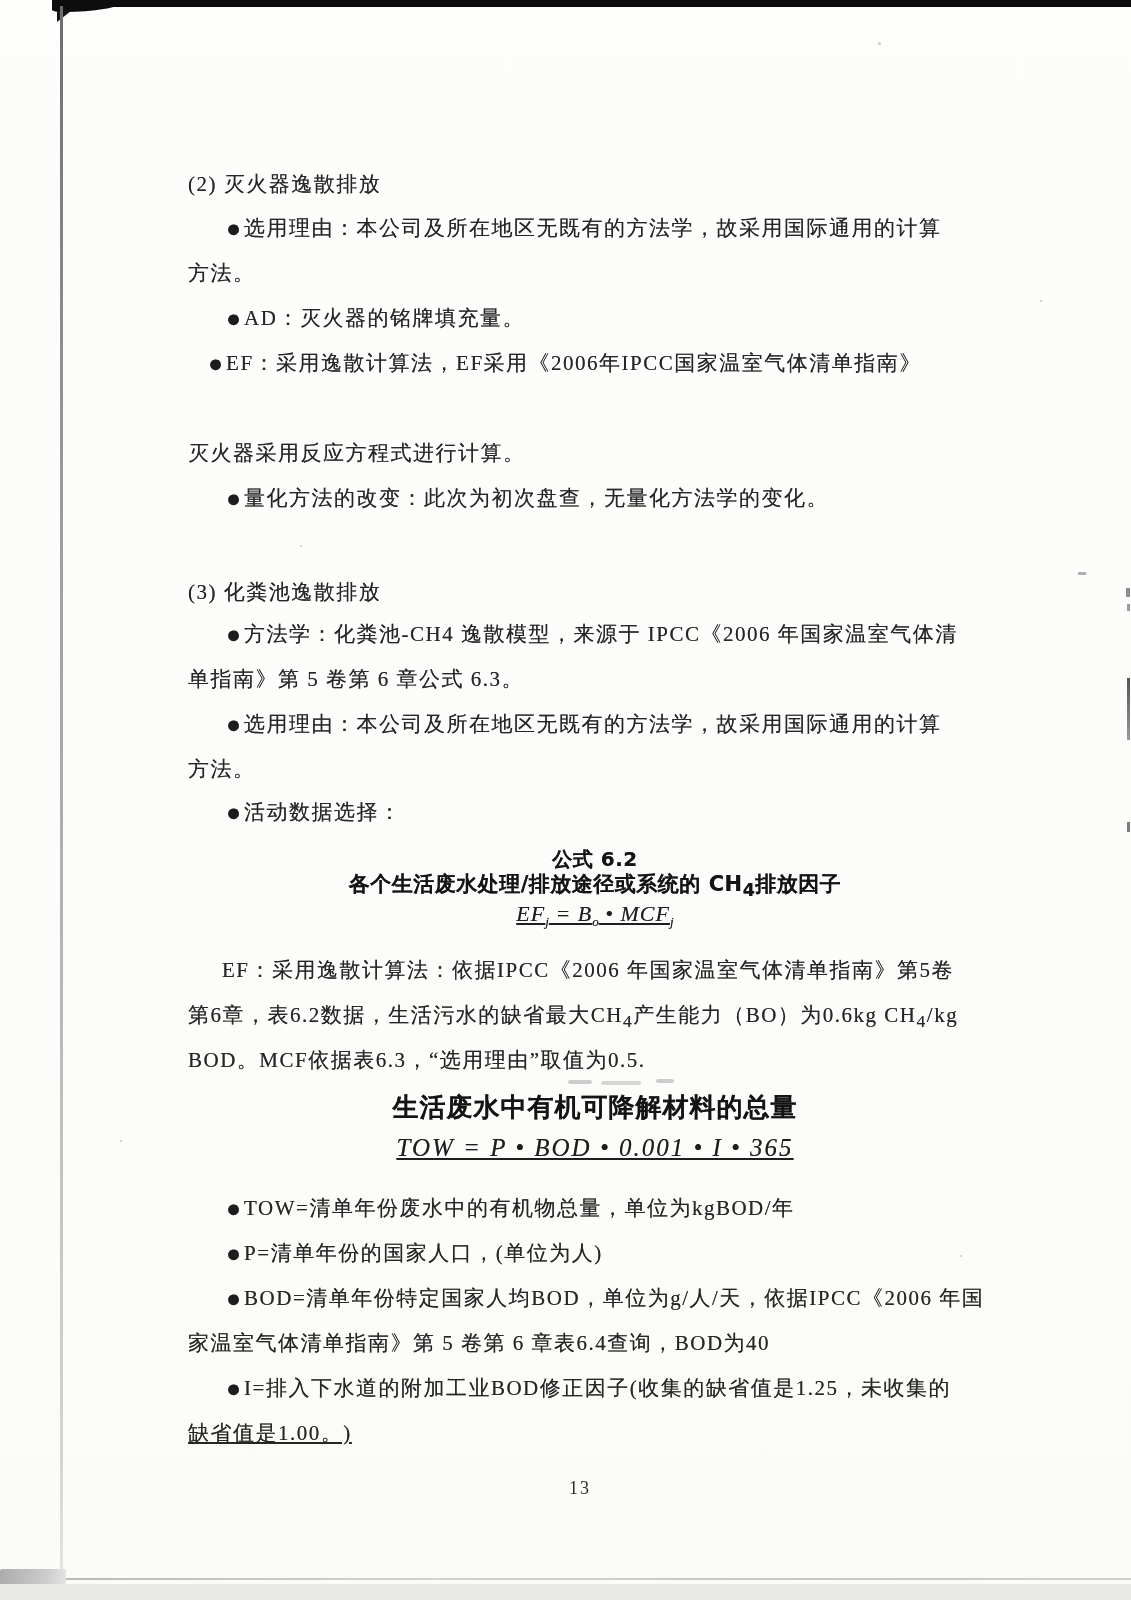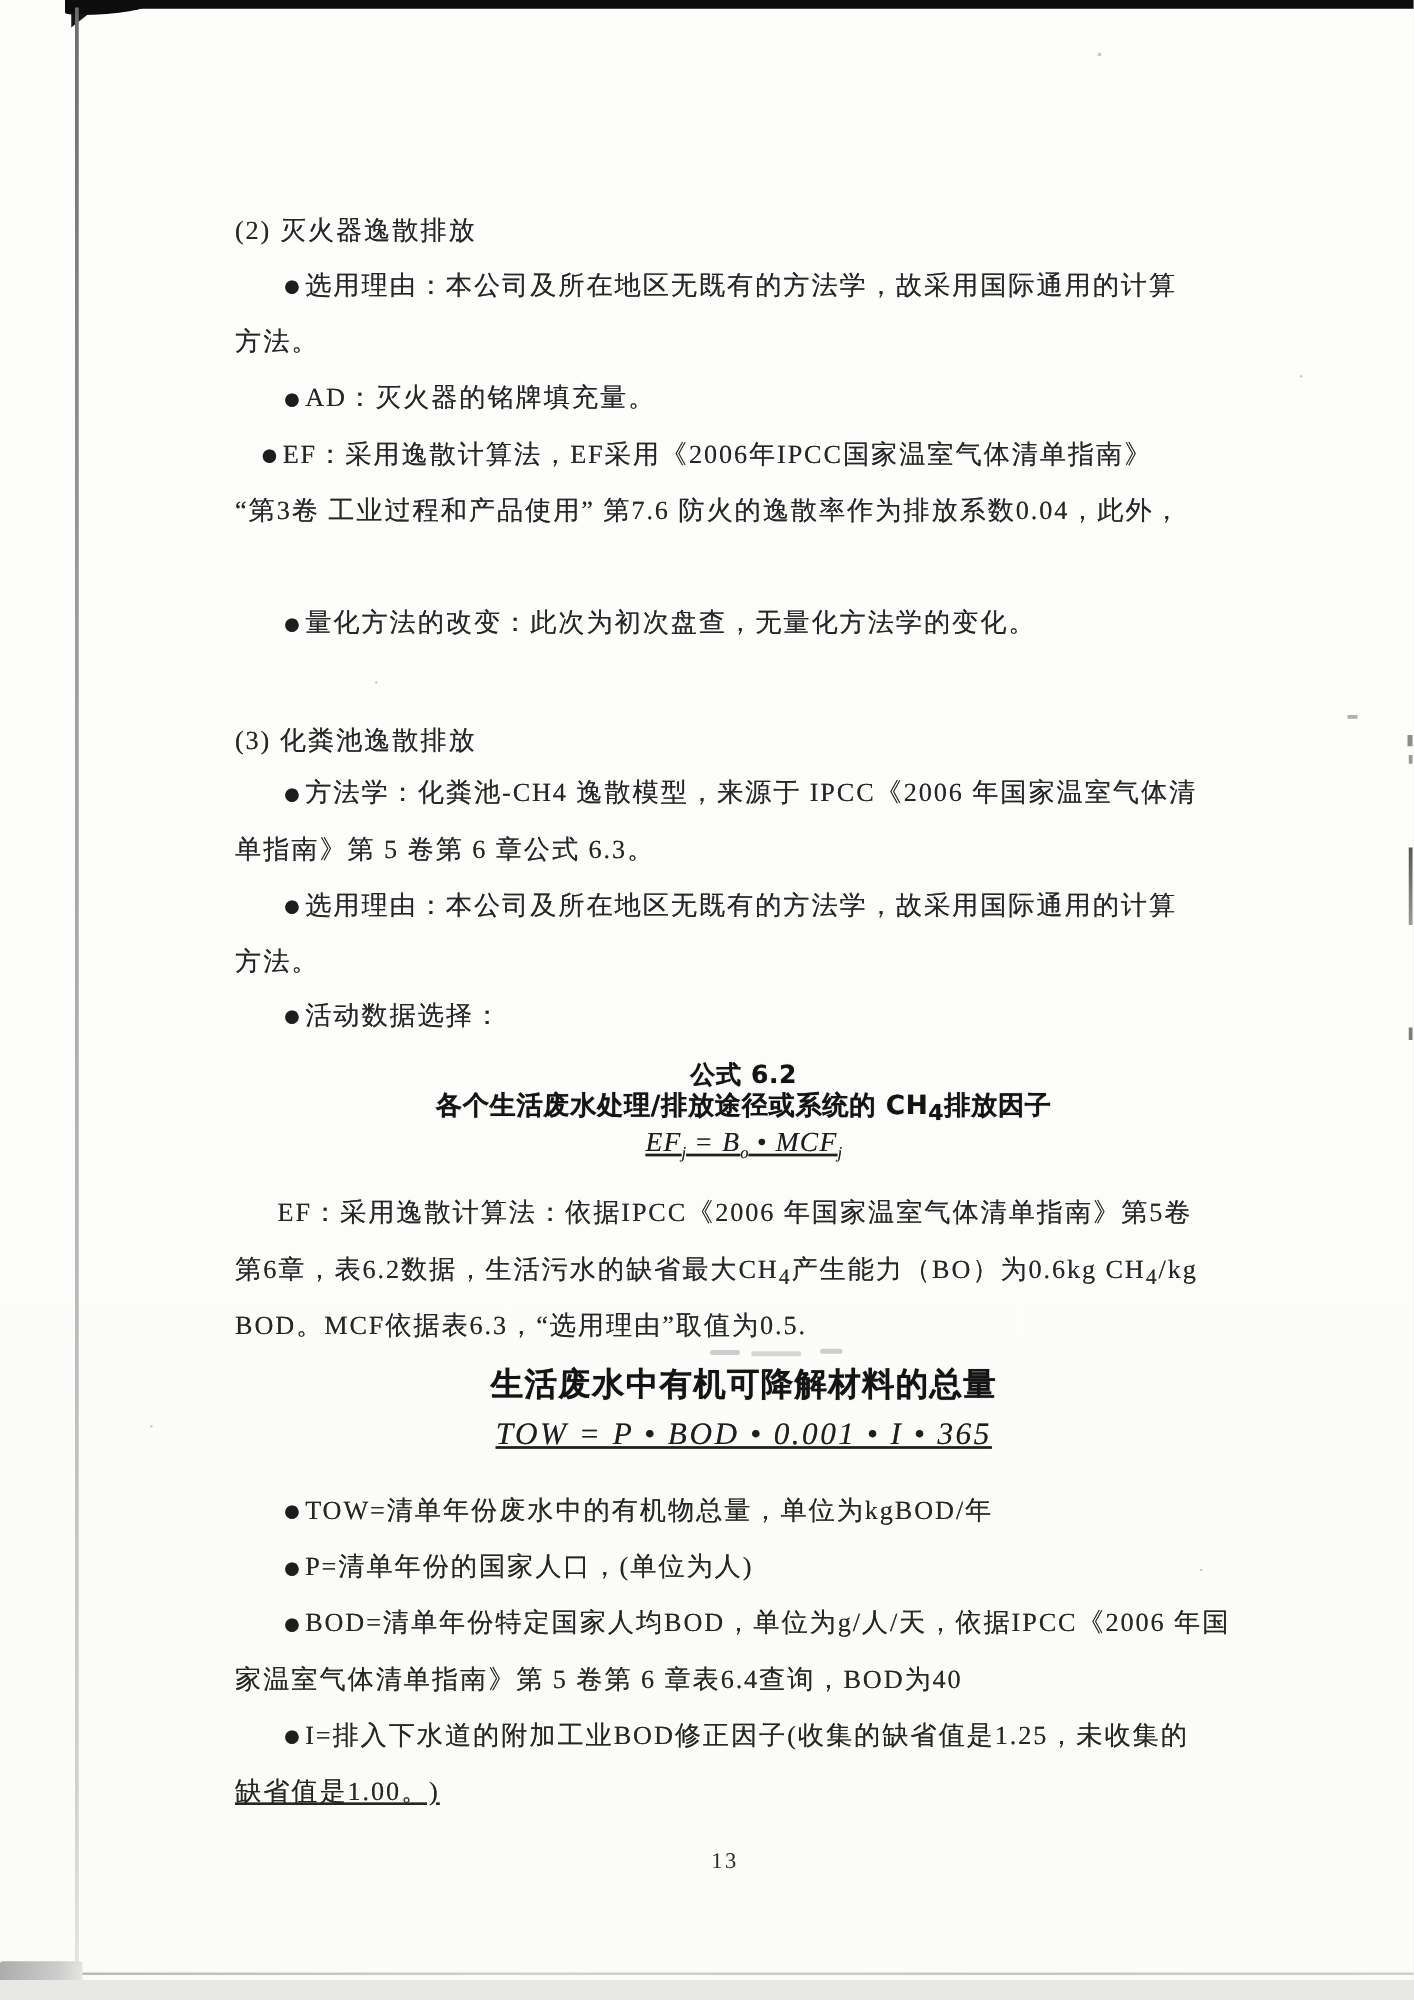--- a/index.html
+++ b/index.html
@@ -75,21 +75,21 @@
   <div class="speck" style="left:1040px;top:300px;width:2px;height:2px;"></div>
   <div class="speck" style="left:300px;top:545px;width:2px;height:2px;"></div>
   <div class="speck" style="left:960px;top:1255px;width:2px;height:2px;"></div>
   <div class="speck" style="left:120px;top:1140px;width:2px;height:2px;"></div>
 
   <div class="ln" style="left:188px;top:170px;">(2) 灭火器逸散排放</div>
   <div class="ln" style="left:226px;top:214px;"><span class="bu">●</span><span>选用理由：本公司及所在地区无既有的方法学，故采用国际通用的计算</span></div>
   <div class="ln" style="left:188px;top:259px;">方法。</div>
   <div class="ln" style="left:226px;top:304px;"><span class="bu">●</span><span>AD：灭火器的铭牌填充量。</span></div>
   <div class="ln" style="left:208px;top:349px;"><span class="bu">●</span><span>EF：采用逸散计算法，EF采用《2006年IPCC国家温室气体清单指南》</span></div>
-  <div class="ln" style="left:188px;top:394px;">“第3卷 工业过程和产品使用” 第7.6 防火的逸散率作为排放系数0.04，此外，</div>
+  <div class="ln" style="left:188px;top:439px;">灭火器采用反应方程式进行计算。</div>
   <div class="ln" style="left:226px;top:484px;"><span class="bu">●</span><span>量化方法的改变：此次为初次盘查，无量化方法学的变化。</span></div>
 
   <div class="ln" style="left:188px;top:578px;">(3) 化粪池逸散排放</div>
   <div class="ln" style="left:226px;top:620px;"><span class="bu">●</span><span>方法学：化粪池-CH4 逸散模型，来源于 IPCC《2006 年国家温室气体清</span></div>
   <div class="ln" style="left:188px;top:665px;">单指南》第 5 卷第 6 章公式 6.3。</div>
   <div class="ln" style="left:226px;top:710px;"><span class="bu">●</span><span>选用理由：本公司及所在地区无既有的方法学，故采用国际通用的计算</span></div>
   <div class="ln" style="left:188px;top:755px;">方法。</div>
   <div class="ln" style="left:226px;top:798px;"><span class="bu">●</span><span>活动数据选择：</span></div>
 
   <div class="center-wrap f-title" style="top:846px;">公式 6.2</div>

